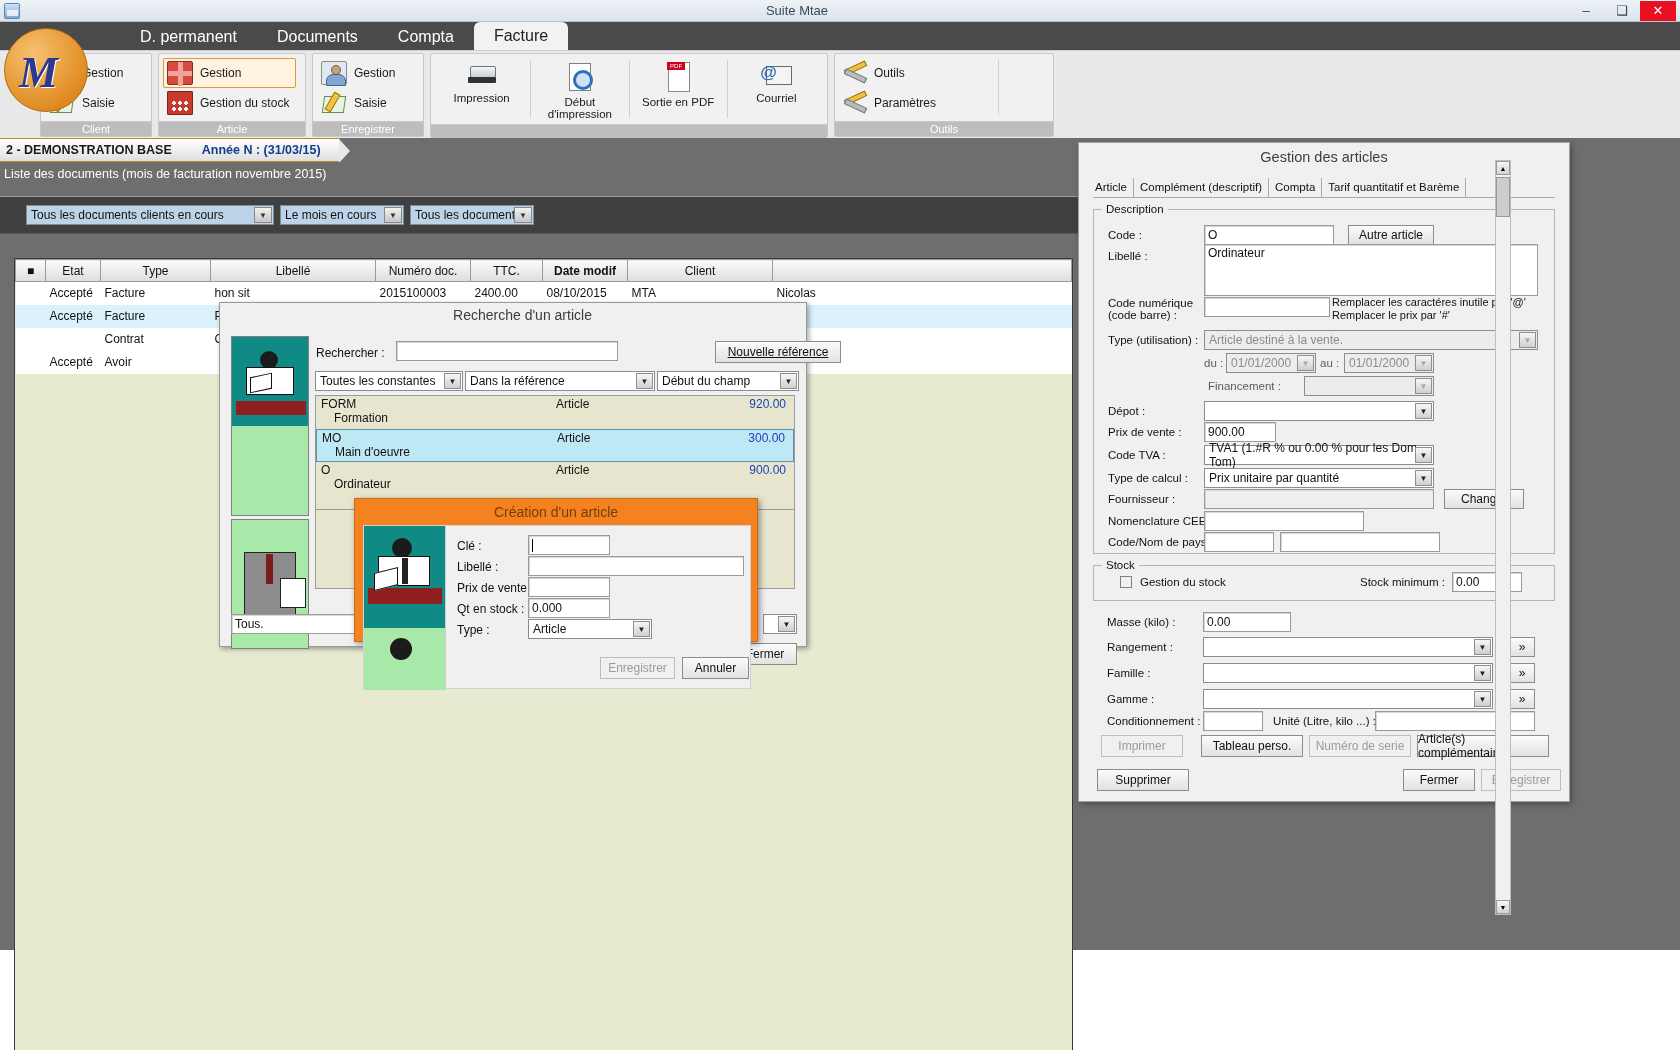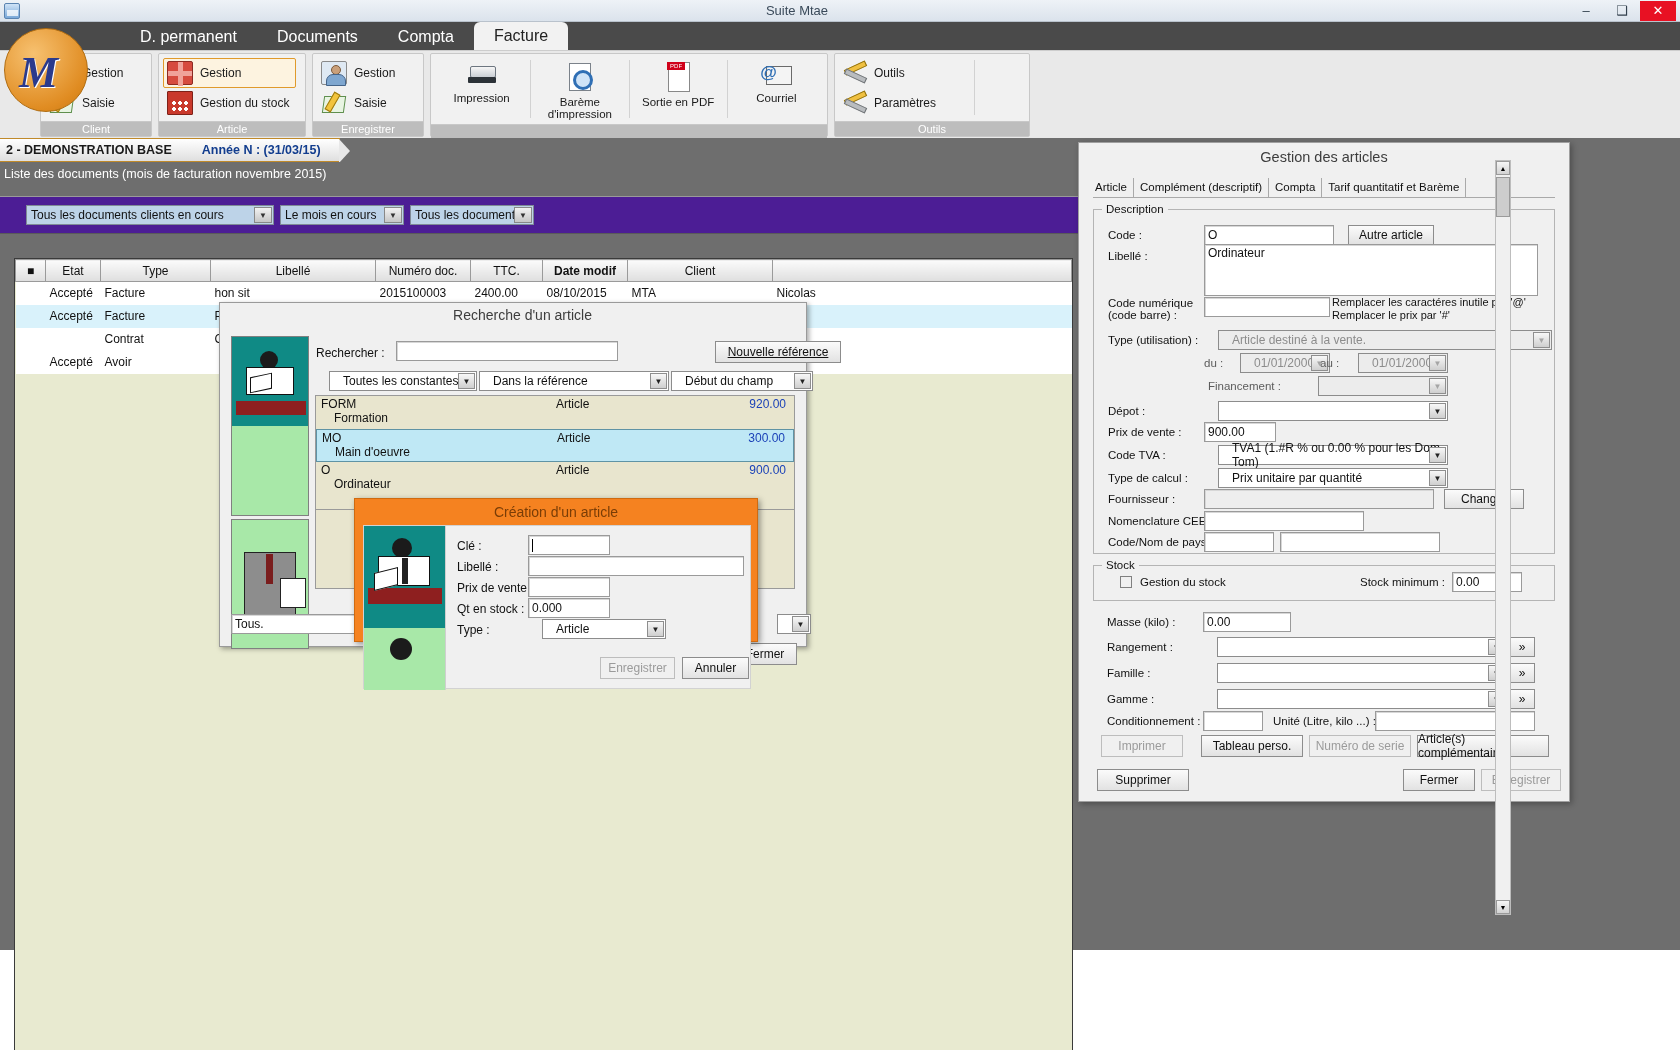--- a/index.html
+++ b/index.html
@@ -158,21 +158,21 @@
   
   #docarea{
     position:absolute; left:0; top:162px; width:1680px; height:788px;
     background:#6e6e6e;
   }
   #doclistTitle{
     position:absolute; left:4px; top:5px; color:#ffffff; font-size:12.5px;
   }
   #filterbar{
     position:absolute; left:0; top:34px; width:1125px; height:38px;
-    background:#4c1d95; border-top:1px solid #9a9a9a; border-bottom:1px solid #5a5a5a;
+    background:#404040; border-top:1px solid #9a9a9a; border-bottom:1px solid #5a5a5a;
     display:flex; align-items:center; padding-left:26px; gap:6px;
   }
   .fcombo{
     height:20px; background:#bdd3e8; border:1px solid #7f8b96;
     display:flex; align-items:center; position:relative; font-size:12px; color:#111;
     padding-left:4px;
   }
   .fcombo .txt{ white-space:nowrap; }
   .fcombo .arrow{
     position:absolute; right:1px; top:1px; width:18px;height:16px;
@@ -232,21 +232,21 @@
   }
   .ipt.ro{ background:#eeeeee; color:#777; }
   .btn{
     background:linear-gradient(#fbfbfb,#e2e2e2); border:1px solid #8c8c8c;
     font-size:12px; color:#111; display:flex; align-items:center; justify-content:center;
     cursor:default;
   }
   .btn.dis{ color:#9b9b9b; background:#f0f0f0; border:1px solid #bdbdbd;}
   .combo{
     background:#fff; border:1px solid #8c8c8c; height:20px; position:relative;
-    font-size:12px; color:#111; display:flex; align-items:center; padding-left:13px;margin-left:14px;
+    font-size:12px; color:#111; display:flex; align-items:center; padding-left:4px;
   }
   .combo.ro{ background:#ececec; color:#8c8c8c;}
   .combo .carr{
     position:absolute; right:1px; top:1px; bottom:1px; width:17px;
     background:linear-gradient(#f7f7f7,#cfcfcf); border:1px solid #8e8e8e;
     display:flex; align-items:center; justify-content:center; font-size:8px; color:#222;
   }
   .combo.ro .carr{ color:#a5a5a5; }
 
   #resultList{
@@ -395,37 +395,37 @@
 
     <div class="rgroup" style="width:398px">
       <div class="gbody">
         <div class="rbig">
           <span class="ico ico-printer"></span>
           <span class="lbl">Impression</span>
         </div>
         <div class="gsep"></div>
         <div class="rbig">
           <span class="ico ico-preview"></span>
-          <span class="lbl">Barème d'impression</span>
+          <span class="lbl">Début d'impression</span>
         </div>
         <div class="gsep"></div>
         <div class="rbig">
           <span class="ico ico-pdf"></span>
           <span class="lbl">Sortie en PDF</span>
         </div>
         <div class="gsep"></div>
         <div class="rbig">
           <span class="ico ico-mail"></span>
           <span class="lbl">Courriel</span>
         </div>
       </div>
       <div class="gtitle" style="background:#bdbdbd">&nbsp;</div>
     </div>
 
-    <div class="rgroup" style="width:196px">
+    <div class="rgroup" style="width:220px">
       <div class="gbody">
         <div class="rcol" style="flex:1">
           <div class="ritem">
             <span class="ico ico-tools"></span>
             <span class="lbl">Outils</span>
           </div>
           <div class="ritem">
             <span class="ico ico-tools"></span>
             <span class="lbl">Paramètres</span>
           </div>

